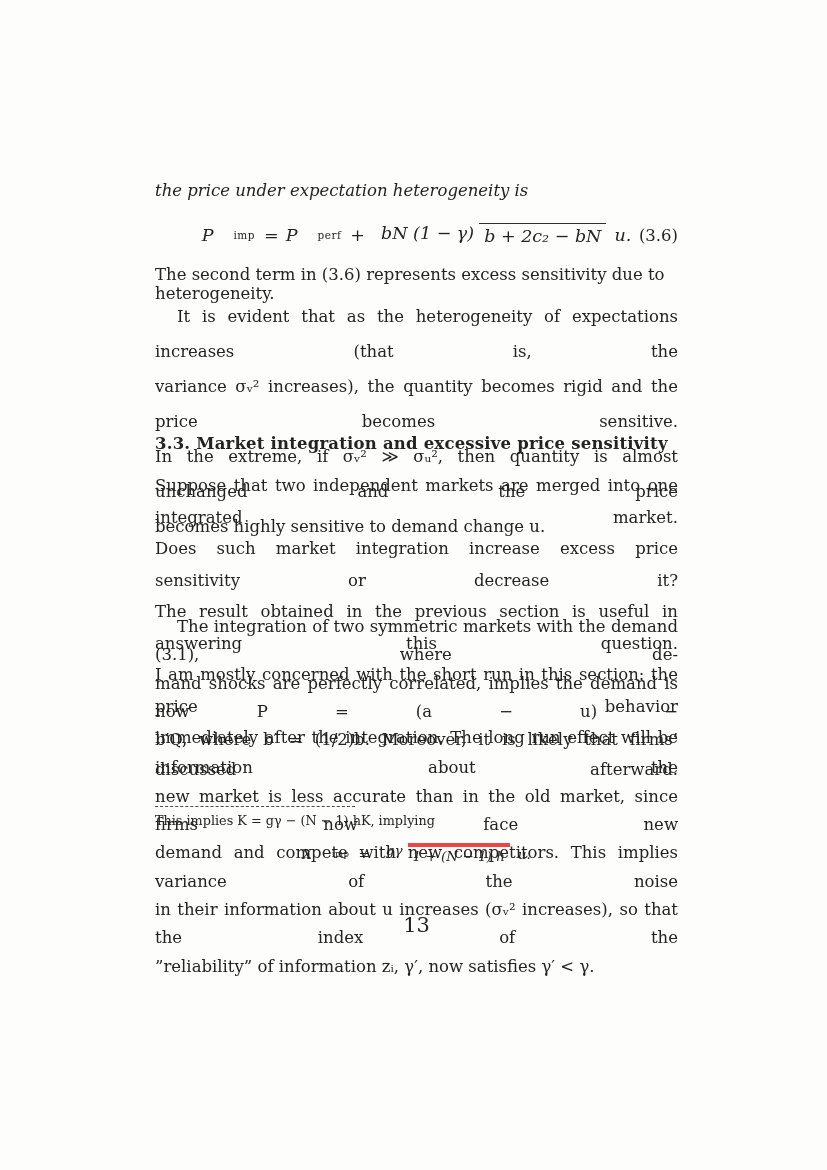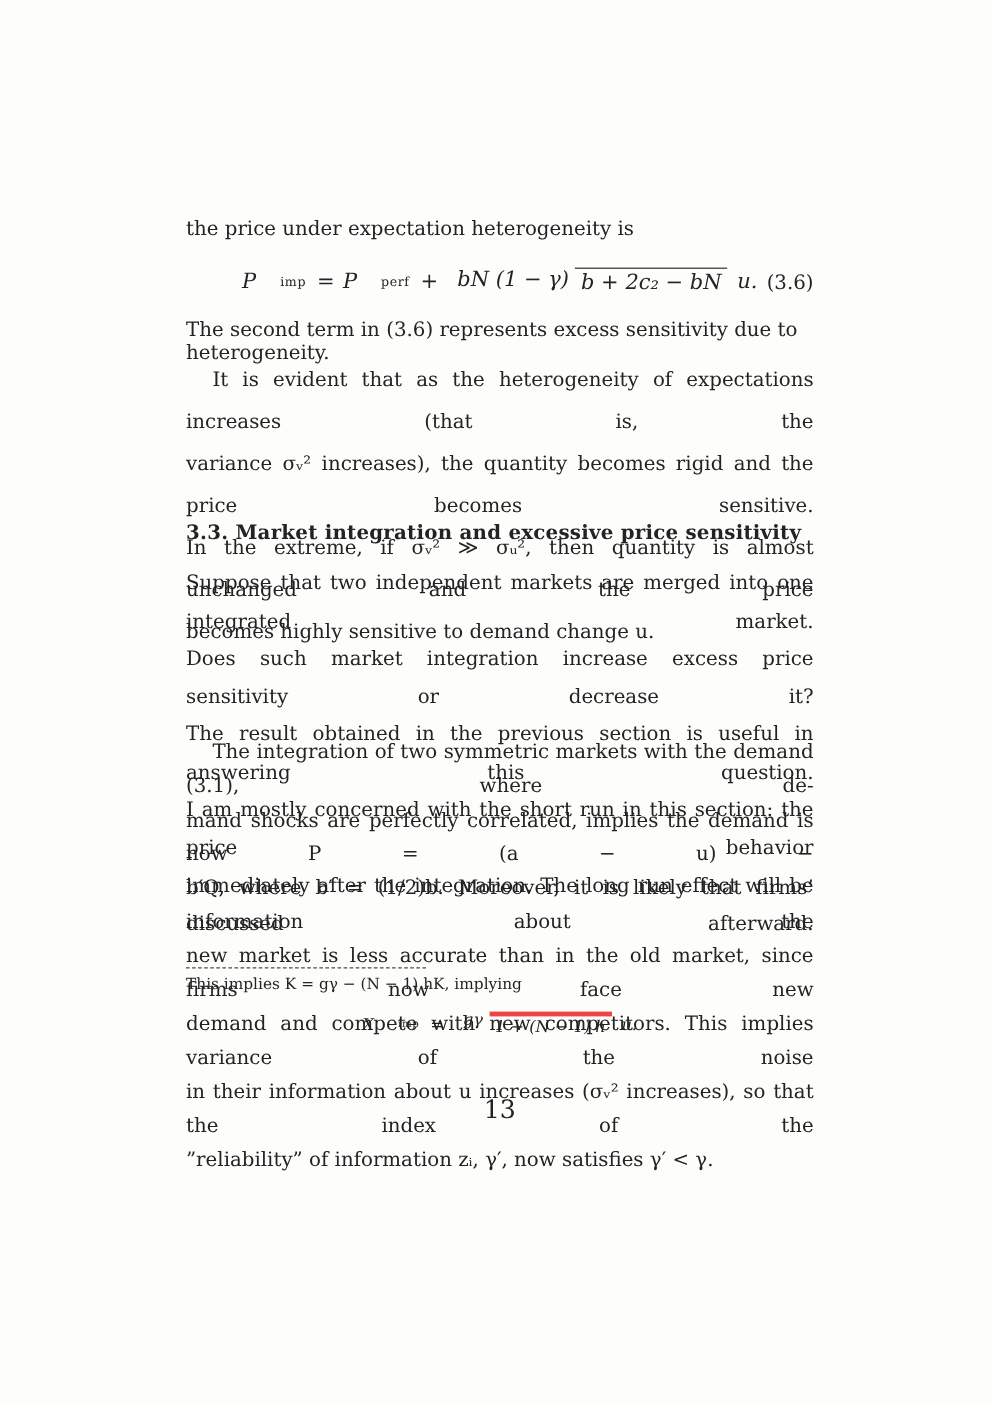--- a/index.html
+++ b/index.html
@@ -89,21 +89,21 @@
   .pagenum {
     text-align: center;
     font-size: 21px;
   }
 </style>
 </head>
 <body>
 
 <div class="page">
 
-  <div class="abs bodytext ll pline" style="top:181px;">the price under expectation heterogeneity is</div>
+  <div class="abs bodytext ll pline" style="top:181px;font-style:italic;">the price under expectation heterogeneity is</div>
 
   <div class="abs eqrow" style="top:206px; height:58px;">
     <span class="eqmath">
       <span class="mvar">P</span>
         <span class="msup">imp</span>
       <span class="mop">=</span>
       <span class="mvar">P</span>
         <span class="msup">perf</span>
       <span class="mop">+</span>
       <span class="frac">

